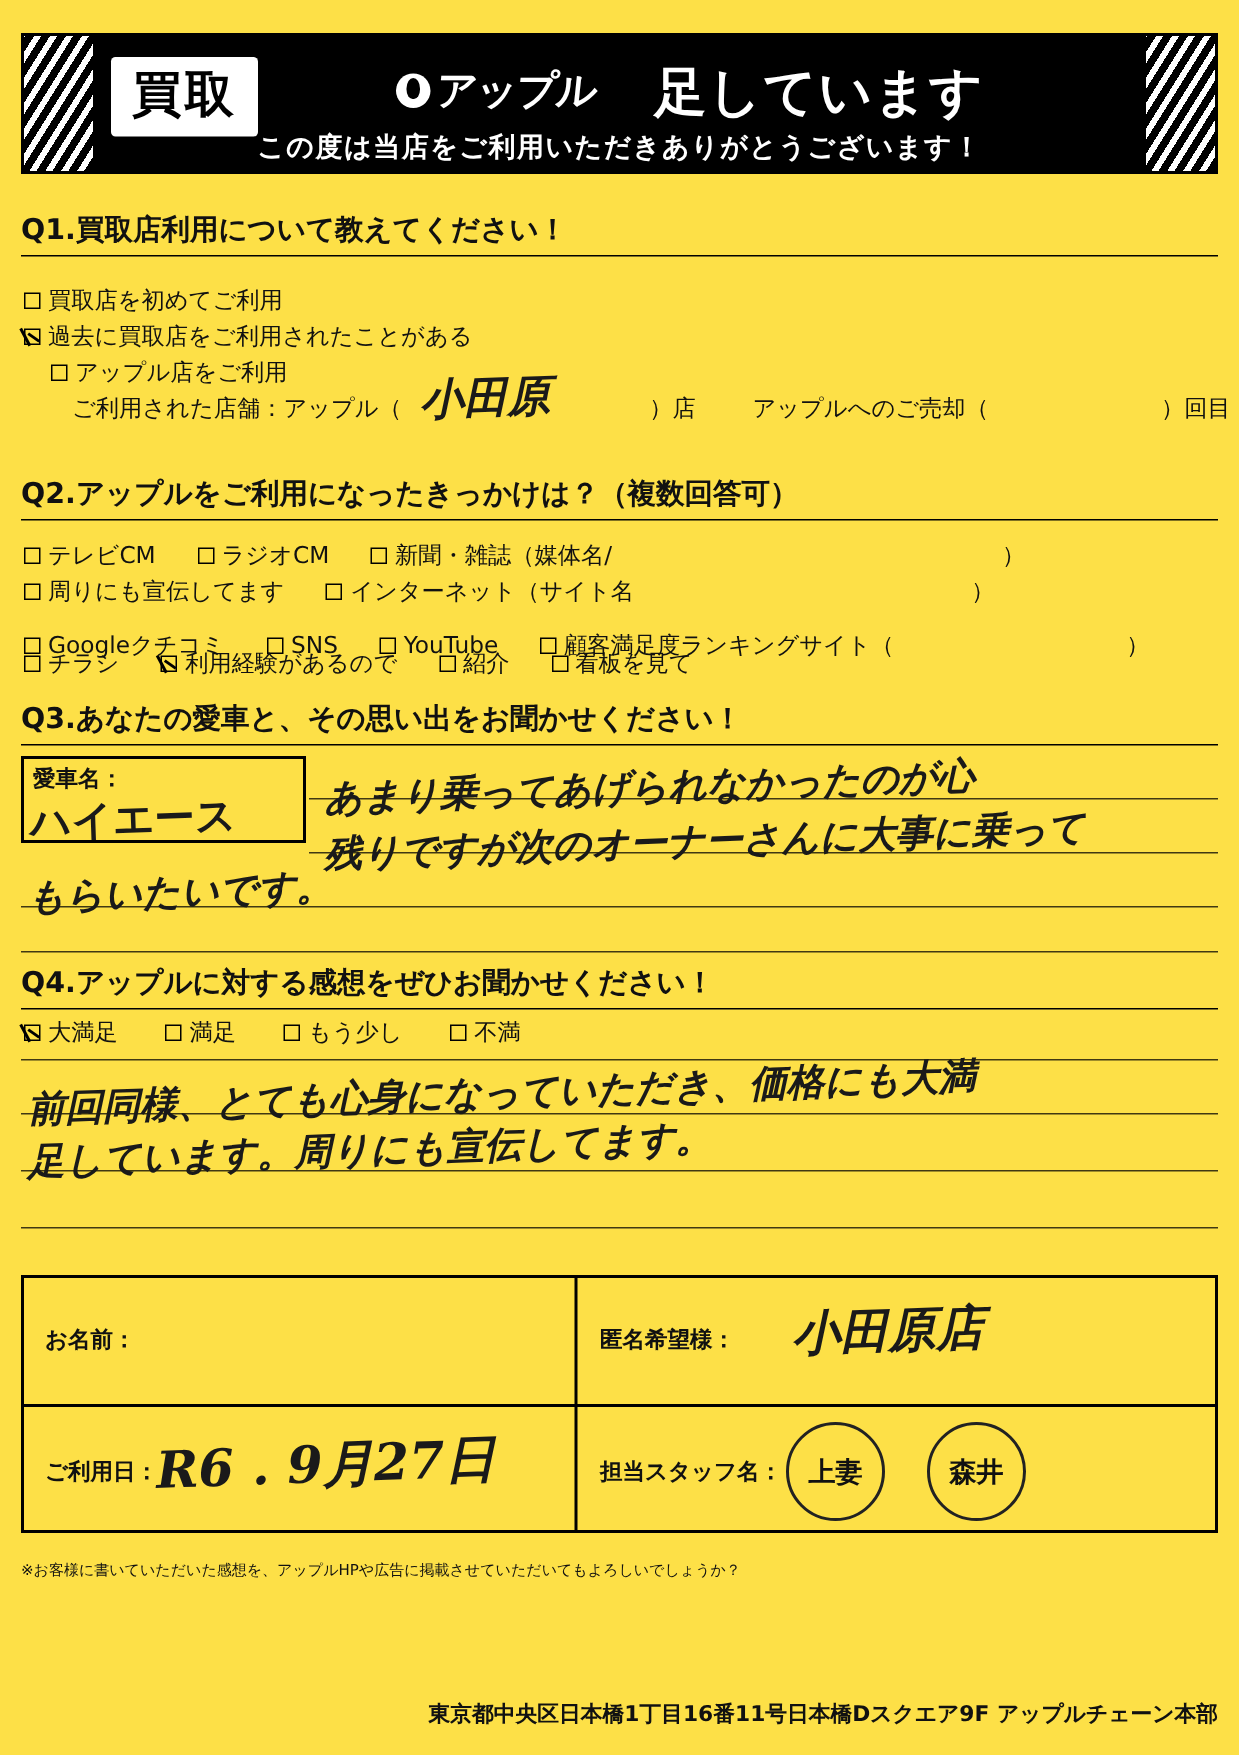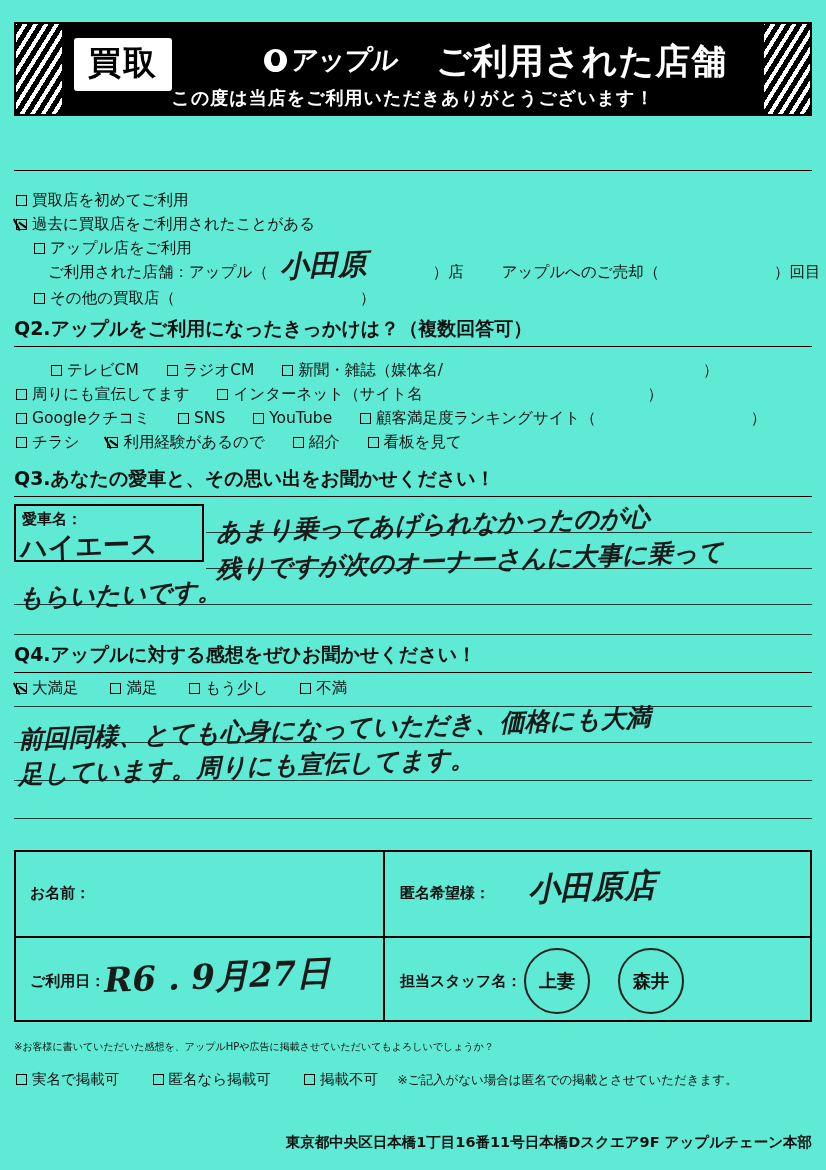--- a/index.html
+++ b/index.html
@@ -12,21 +12,21 @@
     height: 1170px;
     font-family: "Liberation Sans", sans-serif;
     color: #111;
     position: relative;
     overflow: hidden;
   }
   .page {
     position: relative;
     width: 826px;
     height: 1170px;
-    background: #5eead4;
+    background: #fde047;
     box-sizing: border-box;
     padding: 0;
   }
   
   .banner {
     position: absolute;
     left: 14px;
     top: 22px;
     width: 798px;
     height: 94px;
@@ -229,25 +229,26 @@
 
   <div class="banner">
     <div class="banner-inner">
       <div class="banner-stripes"></div>
       <div class="banner-stripes right"></div>
       <div class="kaitori-box">買取</div>
       <div class="apple-logo">
         <span class="apple-mark"></span>
         <span class="apple-word">アップル</span>
       </div>
-      <div class="banner-title">ご利用された店舗</div>
+      <div class="banner-title">足しています</div>
       <div class="banner-sub">この度は当店をご利用いただきありがとうございます！</div>
     </div>
   </div>
 
+  <div class="q-title" style="left:14px; top:140px;">Q1.買取店利用について教えてください！</div>
   <div class="hr" style="left:14px; top:170px; width:798px;"></div>
 
   <div class="line" style="left:16px; top:190px;">
     <span class="cb"></span><span>買取店を初めてご利用</span>
   </div>
   <div class="line" style="left:16px; top:214px;">
     <span class="cb checked"></span><span>過去に買取店をご利用されたことがある</span>
   </div>
   <div class="line" style="left:34px; top:238px;">
     <span class="cb"></span><span>アップル店をご利用</span>
@@ -256,48 +257,43 @@
     <span>ご利用された店舗：アップル（</span>
     <span style="display:inline-block;width:155px;"></span>
     <span>）店</span>
     <span style="display:inline-block;width:28px;"></span>
     <span>アップルへのご売却（</span>
     <span style="display:inline-block;width:105px;"></span>
     <span>）回目</span>
   </div>
   <div class="hand" style="left:280px; top:246px; font-size:29px;">小田原</div>
 
-  <div class="line" style="left:34px; top:288px;">
-    <span class="cb"></span><span>その他の買取店（</span>
-    <span style="display:inline-block;width:175px;"></span>
-    <span>）</span>
-  </div>
 
   <div class="q-title" style="left:14px; top:316px;">Q2.アップルをご利用になったきっかけは？（複数回答可）</div>
   <div class="hr" style="left:14px; top:346px; width:798px;"></div>
 
-  <div class="line" style="left:16px; top:360px;margin-left:35px;">
+  <div class="line" style="left:16px; top:360px;">
     <span class="cb"></span><span>テレビCM</span>
     <span style="display:inline-block;width:18px;"></span>
     <span class="cb"></span><span>ラジオCM</span>
     <span style="display:inline-block;width:18px;"></span>
     <span class="cb"></span><span>新聞・雑誌（媒体名/</span>
     <span style="display:inline-block;width:250px;"></span>
     <span>）</span>
   </div>
 
   <div class="line" style="left:16px; top:384px;">
     <span class="cb"></span><span>周りにも宣伝してます</span>
     <span style="display:inline-block;width:18px;"></span>
     <span class="cb"></span><span>インターネット（サイト名</span>
     <span style="display:inline-block;width:215px;"></span>
     <span>）</span>
   </div>
 
-  <div class="line" style="left:16px; top:408px;">
+  <div class="line" style="left:16px; top:420px;">
     <span class="cb"></span><span>Googleクチコミ</span>
     <span style="display:inline-block;width:18px;"></span>
     <span class="cb"></span><span>SNS</span>
     <span style="display:inline-block;width:18px;"></span>
     <span class="cb"></span><span>YouTube</span>
     <span style="display:inline-block;width:18px;"></span>
     <span class="cb"></span><span>顧客満足度ランキングサイト（</span>
     <span style="display:inline-block;width:145px;"></span>
     <span>）</span>
   </div>
@@ -359,25 +355,16 @@
   <div class="hand" style="left:528px; top:866px; font-size:32px;">小田原店</div>
 
   <div class="lbl" style="left:30px; top:972px;">ご利用日：</div>
   <div class="hand" style="left:104px; top:954px; font-size:34px;">R6 . 9月27日</div>
 
   <div class="lbl" style="left:400px; top:972px;">担当スタッフ名：</div>
   <div style="position:absolute; left:524px; top:948px; width:62px; height:62px; border:2px solid #222; border-radius:50%; display:flex; align-items:center; justify-content:center; font-size:18px; font-family:'DejaVu Serif',serif; font-weight:bold;">上妻</div>
   <div style="position:absolute; left:618px; top:948px; width:62px; height:62px; border:2px solid #222; border-radius:50%; display:flex; align-items:center; justify-content:center; font-size:18px; font-family:'DejaVu Serif',serif; font-weight:bold;">森井</div>
 
   <div class="bottom-note" style="left:14px; top:1040px;">※お客様に書いていただいた感想を、アップルHPや広告に掲載させていただいてもよろしいでしょうか？</div>
-  <div class="line" style="left:16px; top:1070px; font-size:14.5px;">
-    <span class="cb"></span><span>実名で掲載可</span>
-    <span style="display:inline-block;width:24px;"></span>
-    <span class="cb"></span><span>匿名なら掲載可</span>
-    <span style="display:inline-block;width:24px;"></span>
-    <span class="cb"></span><span>掲載不可</span>
-    <span style="display:inline-block;width:10px;"></span>
-    <span class="small">※ご記入がない場合は匿名での掲載とさせていただきます。</span>
-  </div>
 
   <div class="addr">東京都中央区日本橋1丁目16番11号日本橋Dスクエア9F アップルチェーン本部</div>
 
 </div>
 
 </body></html>

